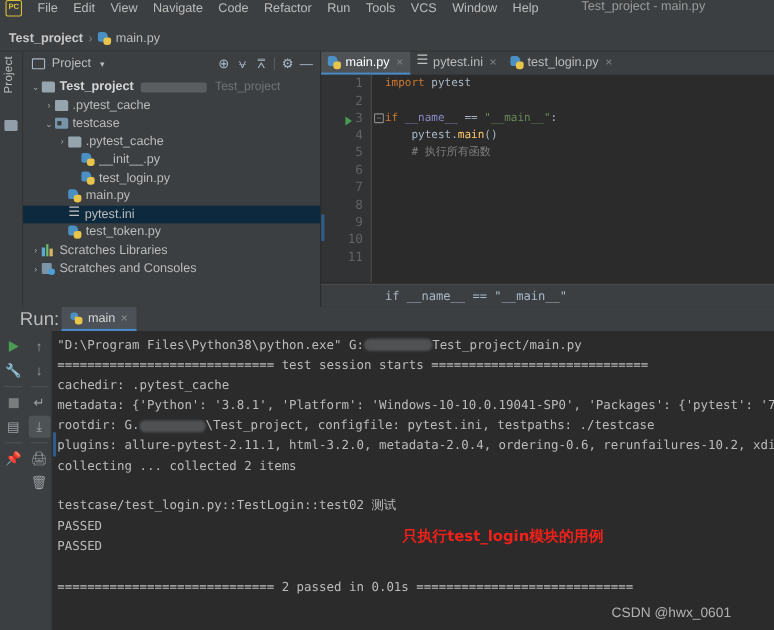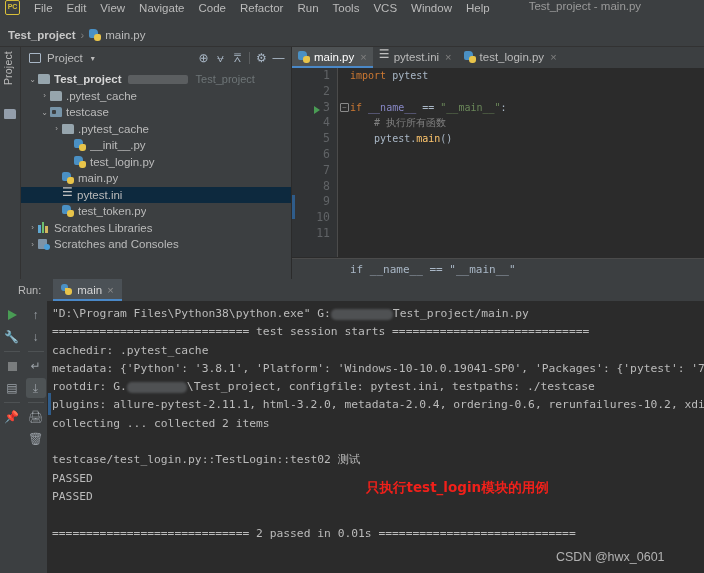--- a/index.html
+++ b/index.html
@@ -196,21 +196,21 @@
 
   
   .runpanel {
     position: absolute; left: 0; top: 279px; width: 704px; height: 294px;
     background: #3c3f41;
   }
   .run-head {
     height: 22px; display: flex; align-items: center; padding-left: 18px;
     background: #3c3f41; gap: 0;
   }
-  .run-label { color: #bbbbbb; font-size: 11px; margin-right: 12px; }
+  .run-label { color: #bbbbbb; font-size: 17px; margin-right: 2px; }
   .run-tab {
     display: flex; align-items: center; gap: 5px; padding: 3px 8px 2px 8px;
     font-size: 11.5px; color: #d5d5d5; background: #4b5156;
     border-bottom: 2px solid #4a88c7; height: 22px; box-sizing: border-box;
   }
   .run-tab .x { color: #8c8c8c; font-size: 11px; }
   .pylogo { width: 11px; height: 11px; position: relative; flex:none; }
   .pylogo::before{content:"";position:absolute;left:0;top:0;width:7px;height:7px;
     background:#4a90c4;border-radius:3px 3px 0 3px;}
   .pylogo::after{content:"";position:absolute;right:0;bottom:0;width:7px;height:7px;
@@ -428,22 +428,22 @@
           <div class="gline">7</div>
           <div class="gline">8</div>
           <div class="gline">9</div>
           <div class="gline">10</div>
           <div class="gline">11</div>
         </div>
       <div class="codelines" id="codelines">
           <div class="cline"><span class="k-kw">import</span><span class="k-def"> pytest</span></div>
           <div class="cline">&nbsp;</div>
           <div class="cline"><span class="k-kw">if</span><span class="k-bi"> __name__ </span><span class="k-def">== </span><span class="k-str">"__main__"</span><span class="k-def">:</span></div>
+          <div class="cline"><span class="k-def">    pytest.</span><span class="k-fn">main</span><span class="k-def">()</span></div>
           <div class="cline"><span class="k-cm">    # 执行所有函数</span></div>
-          <div class="cline"><span class="k-def">    pytest.</span><span class="k-fn">main</span><span class="k-def">()</span></div>
           <div class="cline">&nbsp;</div>
           <div class="cline">&nbsp;</div>
           <div class="cline">&nbsp;</div>
           <div class="cline">&nbsp;</div>
           <div class="cline">&nbsp;</div>
           <div class="cline">&nbsp;</div>
         </div>
     <div class="runmark" style="top: 37.6px;"></div>
         <div class="fold" style="top: 34.6px;">−</div>
       </div>

